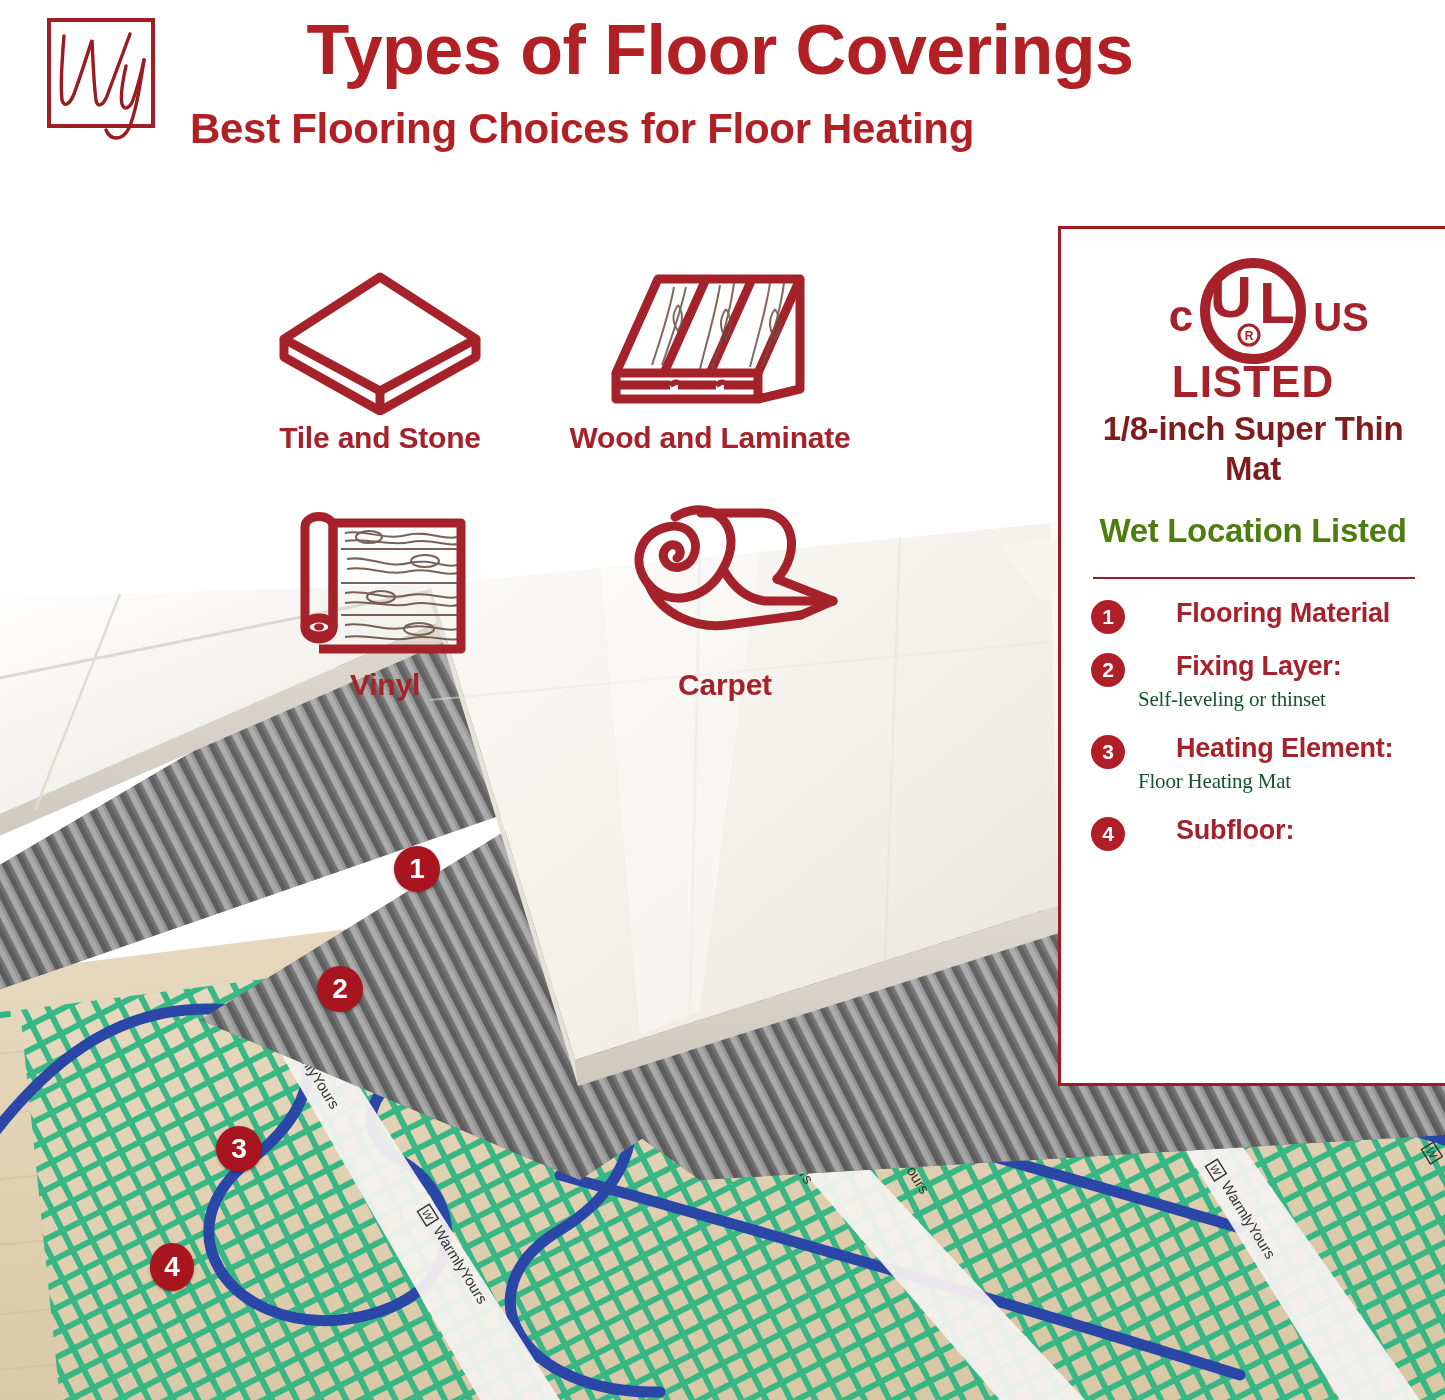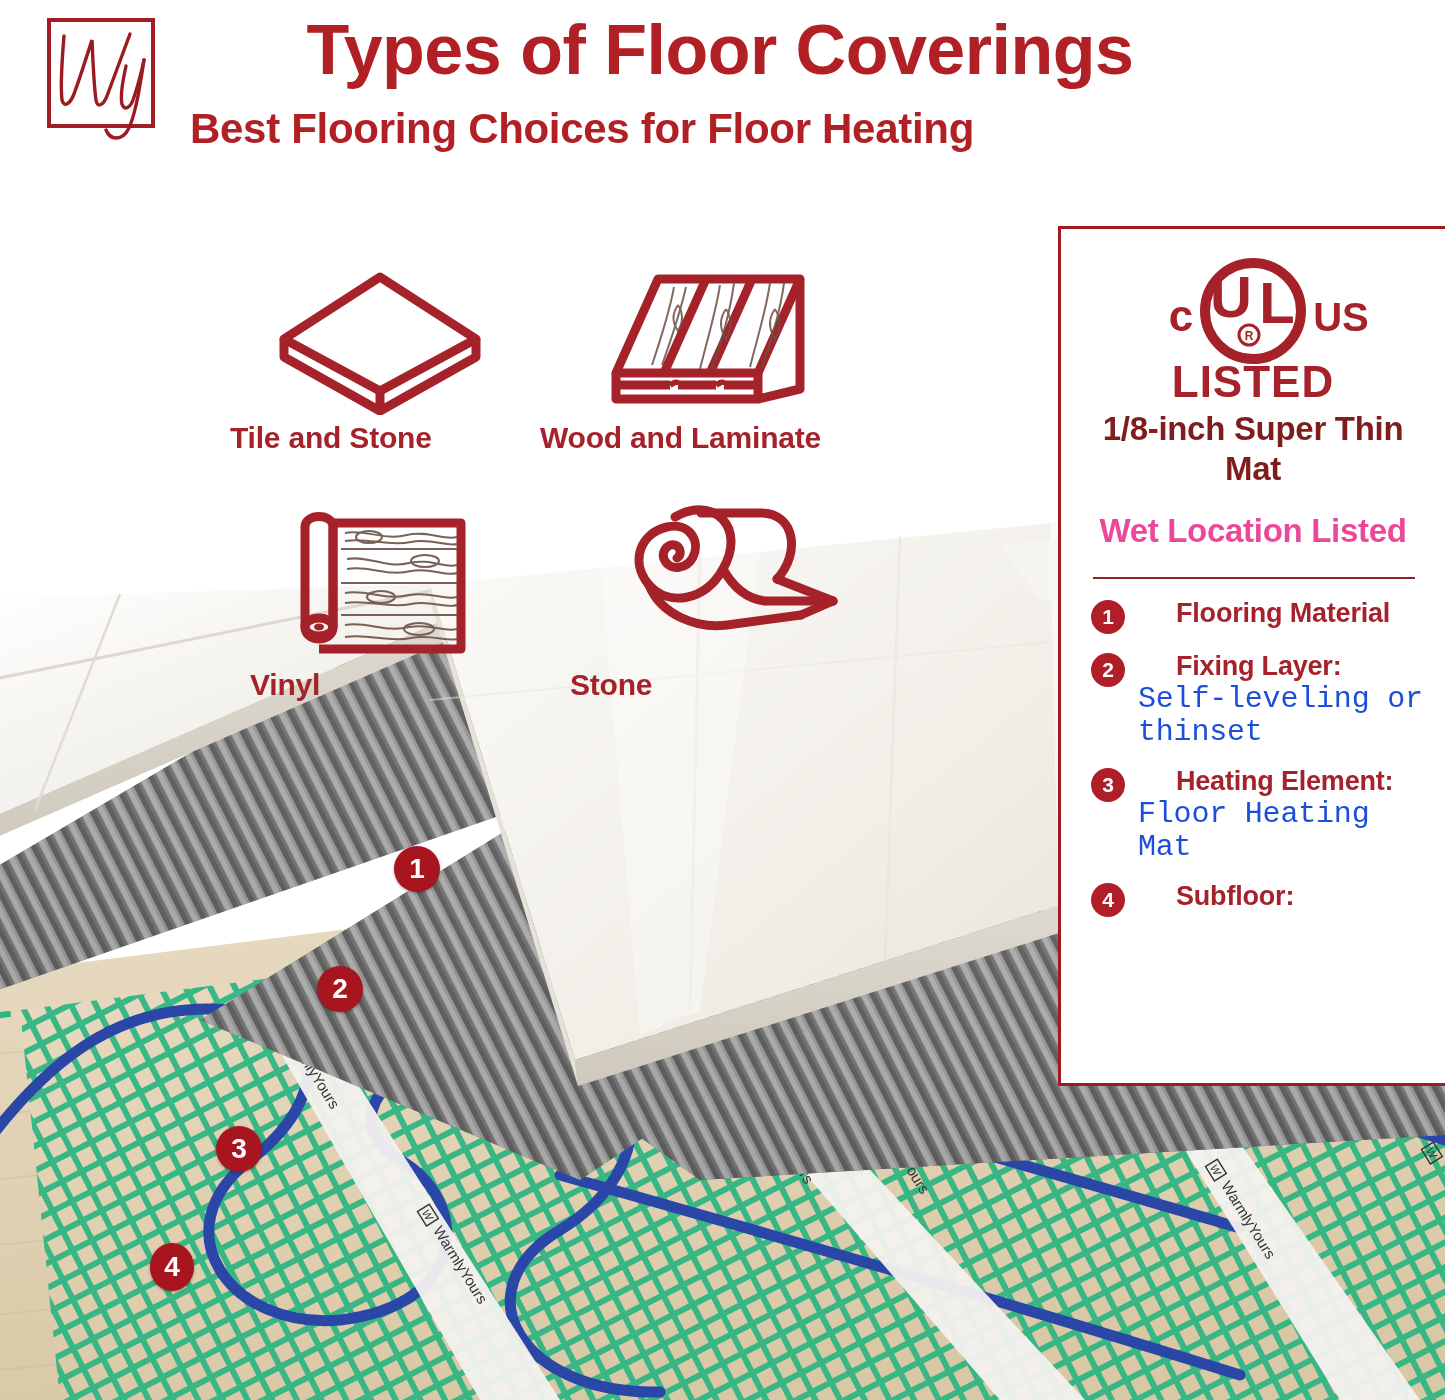--- a/index.html
+++ b/index.html
@@ -36,21 +36,21 @@
     font-size:42px;font-weight:700;letter-spacing:-0.3px;
     line-height:50px;
     font-family:"Liberation Sans", sans-serif;
   }
 
   
   .photo{position:absolute;left:0;top:0;width:1445px;height:1400px;z-index:5;}
 
   
   .icons{position:absolute;left:210px;top:265px;width:720px;height:465px;z-index:30;}
-  .icon-cell{position:absolute;text-align:left;}
+  .icon-cell{position:absolute;text-align:center;}
   .icon-cell .glyph{display:block;margin:0 auto;}
   .icon-cell .lbl{
     display:block;color:#A5222A;font-size:30px;font-weight:700;
     margin-top:6px;letter-spacing:-0.2px;white-space:nowrap;
     font-family:"Liberation Sans", sans-serif;
   }
   .c-tile{left:20px;top:0;width:300px;}
   .c-wood{left:330px;top:0;width:340px;}
   .c-vinyl{left:40px;top:232px;width:270px;}
   .c-carpet{left:360px;top:232px;width:310px;}
@@ -78,21 +78,21 @@
     padding:0;
   }
   .ul-wrap{position:relative;width:100%;height:150px;margin-top:26px;}
   .ul-mark{position:absolute;left:50%;top:0;transform:translateX(-50%);}
   .panel-h{
     color:#7f1d1d;font-size:33px;font-weight:700;text-align:center;
     line-height:40px;letter-spacing:-0.3px;margin:4px 28px 0 28px;
     font-family:"Liberation Sans", sans-serif;
   }
   .panel-h2{
-    color:#ec4899;font-size:33px;font-weight:700;text-align:center;
+    color:#4d7c0f;font-size:33px;font-weight:700;text-align:center;
     line-height:40px;letter-spacing:-0.3px;margin:22px 28px 0 28px;
     font-family:"Liberation Sans", sans-serif;
   }
   .divider{height:2px;background:#8E2226;margin:26px 30px 0 32px;}
 
   .legend{margin:18px 20px 0 30px;}
   .leg-item{display:flex;align-items:flex-start;margin-bottom:16px;}
   .leg-num{
     flex:0 0 auto;width:34px;height:34px;border-radius:50%;
     background:#B01E28;color:#fff;font-size:21px;font-weight:700;
@@ -101,23 +101,23 @@
     font-family:"Liberation Sans", sans-serif;
   }
   .leg-txt{flex:1 1 auto;}
   .leg-title{
     color:#A5222A;font-size:27px;font-weight:700;line-height:33px;
     letter-spacing:-0.2px;
     font-family:"Liberation Sans", sans-serif;
     margin-left:38px;
   }
   .leg-sub{
-    color:#1d4ed8;font-size:30px;font-weight:400;line-height:33px;
+    color:#14532d;font-size:21px;font-weight:400;line-height:33px;
     letter-spacing:-0.2px;
-    font-family:Liberation Mono, monospace;
+    font-family:Liberation Serif, serif;
   }
 </style>
 </head>
 <body>
 
 <div class="stage">
 
   <svg class="photo" viewBox="0 0 1445 1400" preserveAspectRatio="none">
     <defs>
       <linearGradient id="plywood" x1="0" y1="0" x2="0.3" y2="1">
@@ -366,21 +366,21 @@
           <path d="M70,20 C108,-2 142,30 118,72 C100,104 64,110 44,88
                    C24,64 36,36 62,30 C84,25 96,44 88,60
                    C82,72 66,74 60,64 C55,56 62,46 70,48 C76,50 77,58 72,61"></path>
           <path d="M96,16 L156,16 C190,16 196,56 172,82"></path>
           <path d="M118,72 C128,90 142,102 160,104 L228,104"></path>
           <path d="M172,82 L228,104"></path>
           <path d="M44,88 C56,118 92,132 122,128 L196,118"></path>
           <path d="M196,118 L228,104"></path>
         </g>
       </svg>
-      <span class="lbl">Stone</span>
+      <span class="lbl">Carpet</span>
     </div>
   </div>
 
   <div class="marker m1">1</div>
   <div class="marker m2">2</div>
   <div class="marker m3">3</div>
   <div class="marker m4">4</div>
 
   <div class="panel">
 

